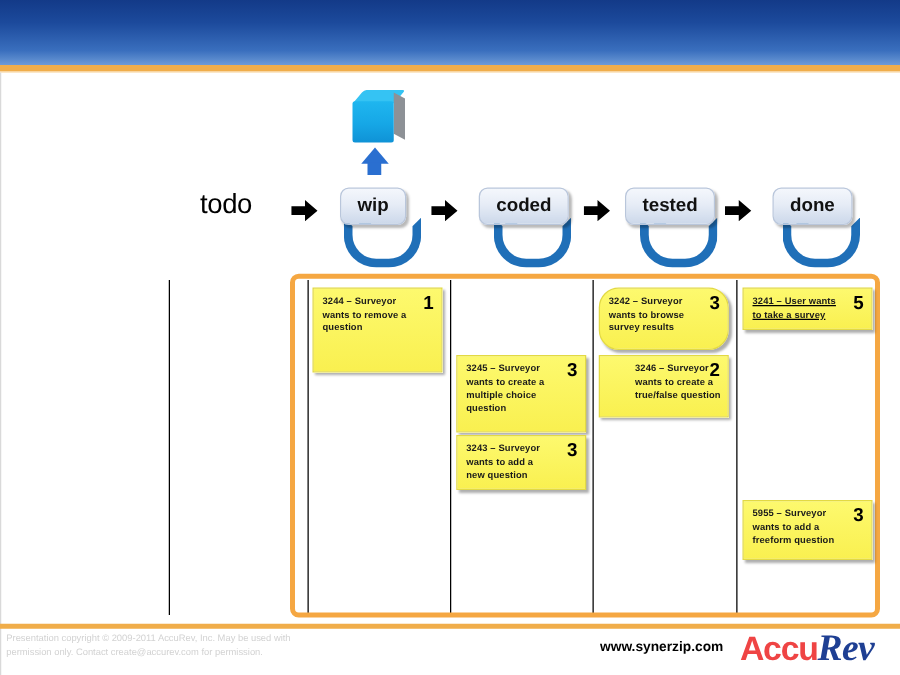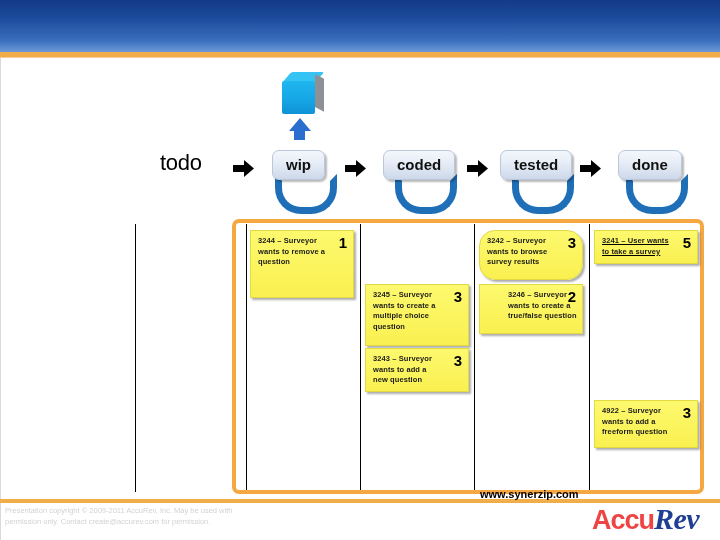--- a/index.html
+++ b/index.html
@@ -201,21 +201,21 @@
   .footer-copy {
     position: absolute;
     left: 5px; top: 505px;
     width: 330px;
     font-size: 7.5px;
     line-height: 11px;
     color: #d2d2d2;
   }
   .footer-url {
     position: absolute;
-    left: 480px; top: 488px;
+    left: 480px; top: 512px;
     font-size: 11px;
     font-weight: bold;
     color: #000000;
     text-align: center;
   }
   .logo {
     position: absolute;
     left: 592px; top: 505px;
     line-height: 28px;
     white-space: nowrap;
@@ -332,21 +332,21 @@
 <div class="card" style="left:479px; top:284px; width:104px; height:50px;padding-left:28px;">
   <span class="card-text">3246 – Surveyor wants to create a true/false question</span>
   <span class="card-points">2</span>
 </div>
 
 <div class="card" style="left:594px; top:230px; width:104px; height:34px;text-decoration:underline;">
   <span class="card-text">3241 – User wants to take a survey</span>
   <span class="card-points">5</span>
 </div>
 <div class="card" style="left:594px; top:400px; width:104px; height:48px;">
-  <span class="card-text">4922 – Surveyor wants to add a freeform question</span>
+  <span class="card-text">5955 – Surveyor wants to add a freeform question</span>
   <span class="card-points">3</span>
 </div>
 
 <div class="footer-rule"></div>
 <div class="footer-copy">
   <div>Presentation copyright © 2009-2011 AccuRev, Inc. May be used with</div>
   <div>permission only. Contact create@accurev.com for permission.</div>
 </div>
 <div class="footer-url">www.synerzip.com</div>
 <div class="logo">

